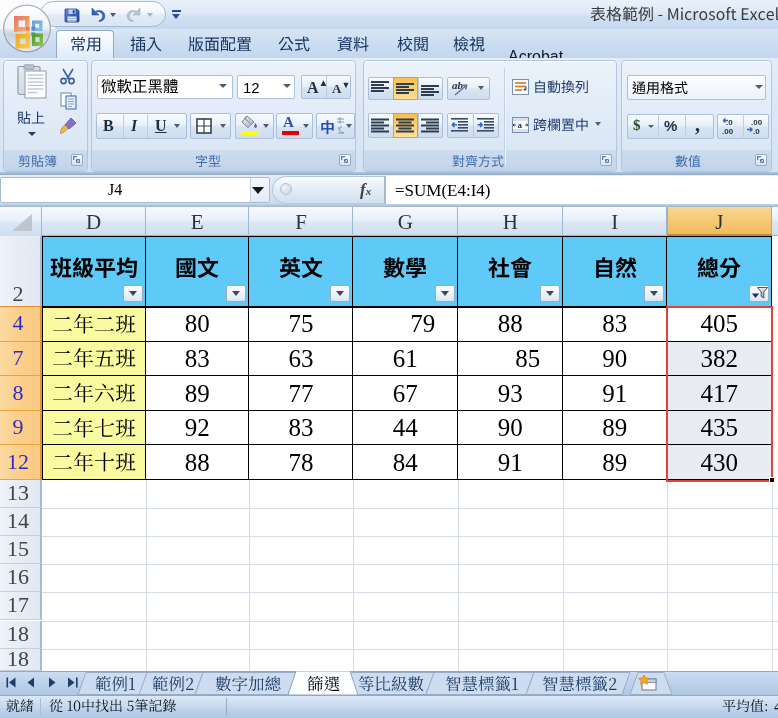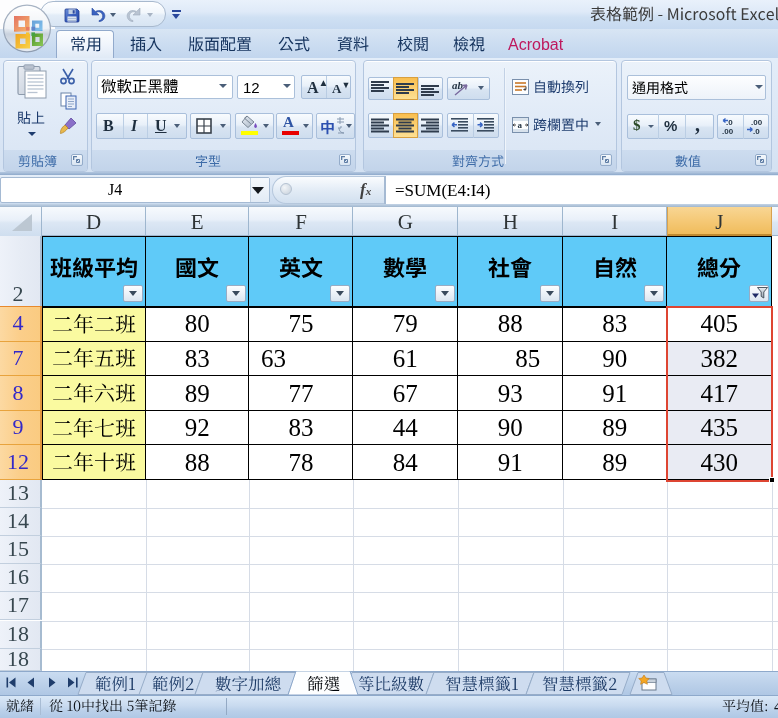--- a/index.html
+++ b/index.html
@@ -94,21 +94,21 @@
   </svg>
 <svg style="position:absolute;left:337.0px;top:32px;" width="35" height="23" viewBox="0 -18 35 23">
     <path d="M4.1 -5.1L12.1 -5.1L12.1 -4L4.1 -4ZM4.1 -3.2L12.1 -3.2L12.1 -2.1L4.1 -2.1ZM4.1 -6.9L12.1 -6.9L12.1 -5.9L4.1 -5.9ZM2.9 -7.8L2.9 -1.3L13.3 -1.3L13.3 -7.8ZM9.5 -0.5C11.2 0 13 0.7 14 1.2L15.1 0.5C14 0 12.1 -0.7 10.3 -1.2ZM5.6 -1.2C4.4 -0.6 2.5 0 0.8 0.4C1.1 0.6 1.6 1 1.7 1.3C3.3 0.8 5.4 0.1 6.7 -0.7ZM1.1 -12.5L1.1 -11.6L5 -11.6L5 -12.5ZM0.8 -10L0.8 -9L5.4 -9L5.4 -10ZM7.7 -13.5C7.3 -12.3 6.6 -11.2 5.8 -10.4C6.1 -10.3 6.5 -10 6.7 -9.8C7.2 -10.2 7.6 -10.8 7.9 -11.4L9.6 -11.4L9.6 -11.3C9.6 -10.4 9.2 -9.3 5 -8.8C5.2 -8.6 5.5 -8.1 5.7 -7.9C8.5 -8.3 9.8 -9.1 10.3 -9.8C11.3 -8.9 12.8 -8.2 14.7 -8C14.8 -8.3 15.1 -8.7 15.4 -8.9C13.3 -9.1 11.5 -9.7 10.6 -10.7C10.7 -10.9 10.7 -11 10.7 -11.2L10.7 -11.4L13.3 -11.4C13 -11 12.8 -10.5 12.5 -10.1L13.4 -9.8C13.9 -10.4 14.4 -11.3 14.8 -12.1L14 -12.4L13.8 -12.4L8.4 -12.4C8.5 -12.6 8.6 -12.9 8.7 -13.2ZM16.9 -12.2C17.3 -11.1 17.7 -9.6 17.7 -8.6L18.7 -8.9C18.6 -9.8 18.2 -11.3 17.7 -12.4ZM22 -12.5C21.8 -11.4 21.3 -9.8 21 -8.8L21.8 -8.6C22.2 -9.5 22.7 -11 23.1 -12.2ZM24.3 -11.5C25.2 -10.9 26.3 -10 26.8 -9.4L27.4 -10.3C26.9 -10.9 25.8 -11.8 24.9 -12.3ZM23.4 -7.4C24.4 -6.9 25.6 -6.1 26.1 -5.5L26.7 -6.5C26.1 -7.1 25 -7.8 24 -8.3ZM18.1 -6C17.9 -4.6 17.2 -2.8 16.5 -1.9C16.8 -1.5 17 -0.9 17.2 -0.5C18 -1.7 18.7 -3.9 19 -5.7ZM21.2 -6L20.5 -5.5C20.9 -4.8 21.8 -2.8 22 -1.9L22.9 -2.8C22.7 -3.3 21.5 -5.5 21.2 -6ZM16.8 -8.1L16.8 -6.9L19.3 -6.9L19.3 1.3L20.4 1.3L20.4 -6.9L23.1 -6.9L23.1 -8.1L20.4 -8.1L20.4 -13.4L19.3 -13.4L19.3 -8.1ZM23 -3.2L23.2 -2.1L28.2 -3.1L28.2 1.3L29.4 1.3L29.4 -3.3L31.5 -3.6L31.3 -4.7L29.4 -4.4L29.4 -13.4L28.2 -13.4L28.2 -4.2Z" fill="#17355F"></path>
   </svg>
 <svg style="position:absolute;left:397.0px;top:32px;" width="35" height="23" viewBox="0 -18 35 23">
     <path d="M8.5 -9.6C8 -8.4 6.9 -7.1 5.9 -6.2C6.2 -6 6.5 -5.7 6.7 -5.5C7.8 -6.4 8.9 -7.8 9.6 -9.1ZM11.5 -9C12.6 -8 13.7 -6.5 14.3 -5.6L15.2 -6.3C14.6 -7.2 13.4 -8.6 12.3 -9.6ZM9.2 -13.1C9.7 -12.5 10.2 -11.7 10.4 -11.1L6.4 -11.1L6.4 -10L15.2 -10L15.2 -11.1L10.5 -11.1L11.5 -11.6C11.3 -12.1 10.7 -12.9 10.2 -13.5ZM12.2 -6.7C11.8 -5.5 11.3 -4.3 10.6 -3.3C9.8 -4.3 9.2 -5.4 8.7 -6.7L7.7 -6.4C8.2 -4.9 8.9 -3.5 9.8 -2.4C8.8 -1.2 7.4 -0.3 5.8 0.4C6 0.6 6.4 1 6.5 1.3C8.2 0.6 9.5 -0.4 10.6 -1.5C11.7 -0.3 13 0.6 14.6 1.2C14.8 0.8 15.2 0.4 15.5 0.1C13.9 -0.4 12.5 -1.3 11.4 -2.4C12.2 -3.6 12.9 -4.9 13.3 -6.4ZM3.1 -13.4L3.1 -10L1 -10L1 -8.9L2.9 -8.9C2.4 -6.7 1.5 -4.2 0.5 -2.8C0.7 -2.5 1 -2 1.1 -1.7C1.8 -2.8 2.6 -4.6 3.1 -6.5L3.1 1.3L4.2 1.3L4.2 -6.7C4.6 -5.9 5.2 -4.8 5.4 -4.2L6.1 -5.1C5.8 -5.6 4.6 -7.8 4.2 -8.3L4.2 -8.9L6 -8.9L6 -10L4.2 -10L4.2 -13.4ZM21.9 -4.9L25.8 -4.9L25.8 -3.4L21.9 -3.4ZM24.5 -7.4C25.7 -6.7 27.1 -5.6 27.8 -4.8L28.5 -5.4C27.8 -6.1 26.3 -7.2 25.2 -7.9ZM30.1 -12.8L24.7 -12.8L24.7 -8.3L29.5 -8.3L29.5 -0.3C29.5 -0 29.5 0 29.3 0C29.1 0 28.5 0 27.9 0C28.1 -0.2 28.2 -0.6 28.2 -1.2C27.9 -1.3 27.5 -1.4 27.3 -1.6C27.3 -0.6 27.2 -0.4 26.9 -0.4C26.7 -0.4 26 -0.4 25.8 -0.4C25.5 -0.4 25.4 -0.5 25.4 -0.8L25.4 -2.6L26.9 -2.6L26.9 -5.7L21.2 -5.7C22 -6.3 22.7 -6.9 23.2 -7.6L22.3 -7.9C21.6 -7 20.3 -6.1 19.1 -5.5C19.3 -5.4 19.7 -5.1 19.8 -4.9C20.2 -5.1 20.6 -5.3 20.9 -5.5L20.9 -2.6L22 -2.6C21.8 -1.3 21.2 -0.6 19.3 -0.1C19.5 0 19.8 0.5 19.9 0.7C22 0.1 22.8 -0.9 23.1 -2.6L24.4 -2.6L24.4 -0.8C24.4 0.2 24.6 0.5 25.6 0.5C25.9 0.5 26.8 0.5 27 0.5C27.4 0.5 27.6 0.4 27.8 0.2C28 0.5 28.1 0.9 28.1 1.1C29.1 1.1 29.7 1.1 30.1 0.9C30.5 0.7 30.7 0.4 30.7 -0.3L30.7 -12.8ZM22.1 -10.2L22.1 -9.1L18.5 -9.1L18.5 -10.2ZM22.1 -11L18.5 -11L18.5 -12L22.1 -12ZM29.5 -10.2L29.5 -9.1L25.8 -9.1L25.8 -10.2ZM29.5 -10.9L25.8 -10.9L25.8 -12L29.5 -12ZM17.4 -12.8L17.4 1.3L18.5 1.3L18.5 -8.3L23.2 -8.3L23.2 -12.8Z" fill="#17355F"></path>
   </svg>
 <svg style="position:absolute;left:453.0px;top:32px;" width="35" height="23" viewBox="0 -18 35 23">
     <path d="M7 -6.8L8.7 -6.8L8.7 -4.7L7 -4.7ZM6.1 -7.7L6.1 -3.8L9.7 -3.8L9.7 -7.7ZM11.6 -6.8L13.4 -6.8L13.4 -4.7L11.6 -4.7ZM10.7 -7.7L10.7 -3.8L14.4 -3.8L14.4 -7.7ZM9.8 -13.6C8.9 -12.1 7.2 -10.5 5.3 -9.5L5.3 -10.4L3.8 -10.4L3.8 -13.4L2.8 -13.4L2.8 -10.4L0.9 -10.4L0.9 -9.2L2.7 -9.2C2.3 -7.1 1.4 -4.7 0.6 -3.3C0.8 -3.1 1 -2.5 1.2 -2.2C1.8 -3.2 2.4 -5 2.8 -6.7L2.8 1.3L3.8 1.3L3.8 -6.8C4.2 -6 4.7 -5.1 4.9 -4.6L5.5 -5.5C5.2 -5.9 4.2 -7.6 3.8 -8.2L3.8 -9.2L5.3 -9.2L5.3 -9.4C5.5 -9.2 5.9 -8.9 6 -8.7C6.6 -9 7.2 -9.4 7.7 -9.8L7.7 -8.9L12.5 -8.9L12.5 -9.8L7.8 -9.8C8.6 -10.4 9.3 -11.1 10 -11.9C11.3 -10.7 13.3 -9.5 14.9 -8.8C15 -9.1 15.2 -9.6 15.5 -9.9C13.8 -10.4 11.8 -11.5 10.6 -12.6L10.9 -13.2ZM7.4 -3.5C6.9 -1.7 5.8 -0.3 4.4 0.5C4.6 0.7 5 1.1 5.2 1.3C6.1 0.7 7 -0.2 7.6 -1.2C8.2 -0.8 8.9 -0.2 9.2 0.2L9.9 -0.7C9.5 -1.1 8.7 -1.6 8.1 -2.1C8.2 -2.4 8.4 -2.8 8.5 -3.2ZM11.9 -3.5C11.6 -1.7 10.7 -0.4 9.4 0.5C9.6 0.7 10.1 1.1 10.2 1.3C11 0.7 11.7 -0.1 12.2 -1C13.1 -0.3 14.1 0.5 14.7 1.1L15.4 0.2C14.8 -0.4 13.6 -1.3 12.6 -1.9C12.8 -2.4 12.9 -2.8 13 -3.3ZM24.7 -9.2L29.3 -9.2L29.3 -7.6L24.7 -7.6ZM24.7 -6.7L29.3 -6.7L29.3 -5.1L24.7 -5.1ZM24.7 -11.7L29.3 -11.7L29.3 -10.2L24.7 -10.2ZM18.6 -12.8C19.1 -12.2 19.7 -11.3 20 -10.7L21 -11.4C20.7 -12 20 -12.8 19.5 -13.4ZM23.6 -12.7L23.6 -4L25 -4C24.8 -1.8 24.2 -0.4 21.6 0.4C21.9 0.6 22.2 1.1 22.3 1.3C25.1 0.4 25.8 -1.4 26.1 -4L27.5 -4L27.5 -0.3C27.5 0.9 27.7 1.2 28.8 1.2C29 1.2 29.9 1.2 30.2 1.2C31.1 1.2 31.4 0.7 31.5 -1.4C31.2 -1.5 30.7 -1.6 30.5 -1.9C30.4 -0.1 30.4 0.1 30 0.1C29.8 0.1 29.1 0.1 29 0.1C28.7 0.1 28.6 0.1 28.6 -0.3L28.6 -4L30.5 -4L30.5 -12.7ZM16.8 -10.7L16.8 -9.6L21.1 -9.6C20 -7.6 18.2 -5.7 16.4 -4.6C16.6 -4.4 16.9 -3.8 17 -3.4C17.7 -3.9 18.5 -4.6 19.2 -5.3L19.2 1.3L20.4 1.3L20.4 -5.6C21 -5 21.7 -4.1 22 -3.6L22.8 -4.6C22.4 -5 21.2 -6.3 20.6 -6.8C21.4 -7.9 22.1 -9.1 22.6 -10.3L21.9 -10.7L21.7 -10.7Z" fill="#17355F"></path>
   </svg>
-<div class="abs" style="left:508px;top:36px;font-size:16px;color:#be185d">Acrobat</div>
+<div class="abs" style="left:508px;top:48px;font-size:16px;color:#0f172a">Acrobat</div>
 <div class="abs" style="left:0;top:58px;width:778px;height:116px;background:linear-gradient(to bottom,#E3EDF9 0%,#DCE7F6 50%,#D3E1F2 100%)"></div>
 <div class="abs" style="left:0;top:172px;width:778px;height:3px;background:linear-gradient(to bottom,#B4C8E0,#8EA9CB)"></div>
 <div class="abs" style="left:3px;top:60px;width:85px;height:112px;border:1px solid #B3C6DF;border-radius:4px;background:linear-gradient(to bottom,#EBF2FA 0%,#E0EAF7 55%,#D8E4F3 100%);box-shadow:inset 0 1px 0 #fff"></div>
 <div class="abs" style="left:4px;top:150px;width:83px;height:21px;background:linear-gradient(to bottom,#CDDCEF 0%,#C2D4EA 100%);border-radius:0 0 3px 3px"></div>
 <div class="abs" style="left:71px;top:154px;width:12px;height:12px;border:1px solid #94ACCA;border-radius:2px;background:linear-gradient(to bottom,#F4F8FC,#D8E4F1)"></div>
 <svg class="abs" style="left:73px;top:156px" width="8" height="8" viewBox="0 0 8 8">
     <path d="M0 0 h4 v1.3 h-2.7 v2.7 H0 Z" fill="#5E7DA5"></path>
     <path d="M3.5 3.5 h3 v3 h-3 Z M3.5 3.5 l2 2" stroke="#5E7DA5" stroke-width="1" fill="none"></path>
   </svg>
 <svg style="position:absolute;left:17.5px;top:152px;" width="42" height="19" viewBox="0 -14 42 19">
@@ -488,35 +488,35 @@
 </svg>
 <div class="abs" style="left:41.5px;top:307.0px;width:104.0px;height:34.60000000000002px;background:#FAFAA0;border:1.5px solid #000;border-top:1.5px solid #000"></div>
 <svg style="position:absolute;left:51.5px;top:308.8px;" width="87" height="30" viewBox="0 -23 87 30">
     <path d="M1.1 -2L1.2 -1.4L19.5 -1.4C19.8 -1.4 20 -1.5 20.1 -1.7C19.2 -2.5 17.8 -3.6 17.8 -3.6L16.6 -2ZM3 -13.7L3.2 -13.1L17.4 -13.1C17.7 -13.1 17.9 -13.2 18 -13.4C17.2 -14.2 15.8 -15.2 15.8 -15.2L14.6 -13.7ZM27.2 -17.9C25.9 -14.5 23.8 -11.2 21.8 -9.3L22 -9.1C23.8 -10.2 25.4 -11.9 26.8 -13.9L31.6 -13.9L31.6 -10L27.3 -10L25.6 -10.7L25.6 -4.5L21.9 -4.5L22.1 -3.9L31.6 -3.9L31.6 1.6L31.9 1.6C32.6 1.6 33.1 1.3 33.1 1.2L33.1 -3.9L40.6 -3.9C40.9 -3.9 41.1 -4 41.1 -4.2C40.4 -4.9 39.1 -5.8 39.1 -5.8L38.1 -4.5L33.1 -4.5L33.1 -9.4L39.1 -9.4C39.4 -9.4 39.6 -9.5 39.6 -9.7C38.9 -10.4 37.8 -11.2 37.8 -11.2L36.8 -10L33.1 -10L33.1 -13.9L39.8 -13.9C40 -13.9 40.2 -14 40.3 -14.2C39.5 -15 38.3 -15.8 38.3 -15.8L37.3 -14.5L27.3 -14.5C27.7 -15.2 28.1 -16 28.5 -16.7C29 -16.7 29.2 -16.8 29.3 -17.1ZM31.6 -4.5L27 -4.5L27 -9.4L31.6 -9.4ZM43 -2L43.2 -1.4L61.5 -1.4C61.8 -1.4 62 -1.5 62.1 -1.7C61.2 -2.5 59.8 -3.6 59.8 -3.6L58.6 -2ZM45 -13.7L45.2 -13.1L59.4 -13.1C59.7 -13.1 59.9 -13.2 60 -13.4C59.2 -14.2 57.8 -15.2 57.8 -15.2L56.6 -13.7ZM70.6 -11.6L70.4 -11.5C71.1 -10.5 71.8 -8.8 71.7 -7.5C72.8 -6.3 74.2 -9.3 70.6 -11.6ZM75.4 -17.1L73.3 -17.3L73.3 -9.6C73.3 -5.2 72.5 -1.3 68.5 1.4L68.7 1.7C73.6 -0.8 74.6 -5 74.7 -9.6L74.7 -16.6C75.2 -16.6 75.3 -16.8 75.4 -17.1ZM69.7 -16.6L68.7 -15.4L63.9 -15.4L64 -14.7L66.8 -14.7L66.8 -9.4L64.2 -9.4L64.3 -8.7L66.8 -8.7L66.8 -2.9C65.5 -2.4 64.5 -2.1 63.9 -1.9L64.6 -0.2C64.8 -0.3 65 -0.5 65 -0.8C67.7 -2.1 69.8 -3.4 71.2 -4.2L71.1 -4.5L68.1 -3.4L68.1 -8.7L70.5 -8.7C70.8 -8.7 71 -8.8 71 -9.1C70.5 -9.7 69.6 -10.4 69.6 -10.4L68.9 -9.4L68.1 -9.4L68.1 -14.7L70.8 -14.7C71.1 -14.7 71.3 -14.8 71.3 -15.1C70.7 -15.7 69.7 -16.6 69.7 -16.6ZM81.1 -16.7L80.2 -15.5L75.1 -15.5L75.3 -14.9L78 -14.9L78 -8.2L75.4 -8.2L75.6 -7.6L78 -7.6L78 -0.5L73.9 -0.5L74.1 0.2L83 0.2C83.2 0.2 83.4 0.1 83.5 -0.2C82.9 -0.9 81.8 -1.8 81.8 -1.8L80.8 -0.5L79.4 -0.5L79.4 -7.6L82.2 -7.6C82.4 -7.6 82.6 -7.7 82.7 -8C82.1 -8.6 81.1 -9.5 81.1 -9.5L80.3 -8.2L79.4 -8.2L79.4 -14.9L82.4 -14.9C82.7 -14.9 82.9 -15 82.9 -15.2C82.3 -15.9 81.1 -16.7 81.1 -16.7Z" fill="#000"></path>
   </svg>
 <div class="abs" style="left:145.5px;top:307.0px;width:103.5px;height:34.60000000000002px;background:#fff;border:1.5px solid #000;border-left:none;border-top:1.5px solid #000"></div>
 <div class="abs" style="left:167.25px;top:310.3px;width:60px;text-align:center;font-size:25px;font-family:'Liberation Serif',serif;color:#000">80</div>
 <div class="abs" style="left:249px;top:307.0px;width:104px;height:34.60000000000002px;background:#fff;border:1.5px solid #000;border-left:none;border-top:1.5px solid #000"></div>
 <div class="abs" style="left:271.0px;top:310.3px;width:60px;text-align:center;font-size:25px;font-family:'Liberation Serif',serif;color:#000">75</div>
 <div class="abs" style="left:353px;top:307.0px;width:104.5px;height:34.60000000000002px;background:#fff;border:1.5px solid #000;border-left:none;border-top:1.5px solid #000"></div>
-<div class="abs" style="left:375.25px;top:310.3px;width:60px;text-align:center;font-size:25px;font-family:'Liberation Serif',serif;color:#000">79</div>
+<div class="abs" style="left:375.25px;top:310.3px;width:60px;text-align:right;font-size:25px;font-family:'Liberation Serif',serif;color:#000">79</div>
 <div class="abs" style="left:457.5px;top:307.0px;width:105.5px;height:34.60000000000002px;background:#fff;border:1.5px solid #000;border-left:none;border-top:1.5px solid #000"></div>
 <div class="abs" style="left:480.25px;top:310.3px;width:60px;text-align:center;font-size:25px;font-family:'Liberation Serif',serif;color:#000">88</div>
 <div class="abs" style="left:563px;top:307.0px;width:103.5px;height:34.60000000000002px;background:#fff;border:1.5px solid #000;border-left:none;border-top:1.5px solid #000"></div>
 <div class="abs" style="left:584.75px;top:310.3px;width:60px;text-align:center;font-size:25px;font-family:'Liberation Serif',serif;color:#000">83</div>
 <div class="abs" style="left:666.5px;top:307.0px;width:105.5px;height:34.60000000000002px;background:#FFFFFF;border:1.5px solid #000;border-left:none;border-top:1.5px solid #000"></div>
 <div class="abs" style="left:684.25px;top:310.3px;width:70px;text-align:center;font-size:25px;font-family:'Liberation Serif',serif;color:#000">405</div>
 <div class="abs" style="left:41.5px;top:341.6px;width:104.0px;height:34.599999999999966px;background:#FAFAA0;border:1.5px solid #000;border-top:none"></div>
 <svg style="position:absolute;left:51.5px;top:343.4px;" width="87" height="30" viewBox="0 -23 87 30">
     <path d="M1.1 -2L1.2 -1.4L19.5 -1.4C19.8 -1.4 20 -1.5 20.1 -1.7C19.2 -2.5 17.8 -3.6 17.8 -3.6L16.6 -2ZM3 -13.7L3.2 -13.1L17.4 -13.1C17.7 -13.1 17.9 -13.2 18 -13.4C17.2 -14.2 15.8 -15.2 15.8 -15.2L14.6 -13.7ZM27.2 -17.9C25.9 -14.5 23.8 -11.2 21.8 -9.3L22 -9.1C23.8 -10.2 25.4 -11.9 26.8 -13.9L31.6 -13.9L31.6 -10L27.3 -10L25.6 -10.7L25.6 -4.5L21.9 -4.5L22.1 -3.9L31.6 -3.9L31.6 1.6L31.9 1.6C32.6 1.6 33.1 1.3 33.1 1.2L33.1 -3.9L40.6 -3.9C40.9 -3.9 41.1 -4 41.1 -4.2C40.4 -4.9 39.1 -5.8 39.1 -5.8L38.1 -4.5L33.1 -4.5L33.1 -9.4L39.1 -9.4C39.4 -9.4 39.6 -9.5 39.6 -9.7C38.9 -10.4 37.8 -11.2 37.8 -11.2L36.8 -10L33.1 -10L33.1 -13.9L39.8 -13.9C40 -13.9 40.2 -14 40.3 -14.2C39.5 -15 38.3 -15.8 38.3 -15.8L37.3 -14.5L27.3 -14.5C27.7 -15.2 28.1 -16 28.5 -16.7C29 -16.7 29.2 -16.8 29.3 -17.1ZM31.6 -4.5L27 -4.5L27 -9.4L31.6 -9.4ZM45 -8.9L45.2 -8.3L49.6 -8.3C49 -5.4 48.3 -2.5 47.7 -0.3L42.8 -0.3L43 0.3L61.7 0.3C62 0.3 62.2 0.2 62.2 -0C61.5 -0.7 60.2 -1.7 60.2 -1.7L59.2 -0.3L57.6 -0.3L57.6 -8.1C58.1 -8.2 58.4 -8.3 58.5 -8.5L56.9 -9.8L56.1 -8.9L51.1 -8.9C51.6 -11 52 -13 52.3 -14.6L60.4 -14.6C60.7 -14.6 60.9 -14.7 60.9 -14.9C60.2 -15.6 59 -16.5 59 -16.5L57.9 -15.2L44.1 -15.2L44.3 -14.6L50.9 -14.6C50.6 -13 50.2 -11 49.7 -8.9ZM49.2 -0.3C49.7 -2.5 50.4 -5.4 51 -8.3L56.3 -8.3L56.3 -0.3ZM70.6 -11.6L70.4 -11.5C71.1 -10.5 71.8 -8.8 71.7 -7.5C72.8 -6.3 74.2 -9.3 70.6 -11.6ZM75.4 -17.1L73.3 -17.3L73.3 -9.6C73.3 -5.2 72.5 -1.3 68.5 1.4L68.7 1.7C73.6 -0.8 74.6 -5 74.7 -9.6L74.7 -16.6C75.2 -16.6 75.3 -16.8 75.4 -17.1ZM69.7 -16.6L68.7 -15.4L63.9 -15.4L64 -14.7L66.8 -14.7L66.8 -9.4L64.2 -9.4L64.3 -8.7L66.8 -8.7L66.8 -2.9C65.5 -2.4 64.5 -2.1 63.9 -1.9L64.6 -0.2C64.8 -0.3 65 -0.5 65 -0.8C67.7 -2.1 69.8 -3.4 71.2 -4.2L71.1 -4.5L68.1 -3.4L68.1 -8.7L70.5 -8.7C70.8 -8.7 71 -8.8 71 -9.1C70.5 -9.7 69.6 -10.4 69.6 -10.4L68.9 -9.4L68.1 -9.4L68.1 -14.7L70.8 -14.7C71.1 -14.7 71.3 -14.8 71.3 -15.1C70.7 -15.7 69.7 -16.6 69.7 -16.6ZM81.1 -16.7L80.2 -15.5L75.1 -15.5L75.3 -14.9L78 -14.9L78 -8.2L75.4 -8.2L75.6 -7.6L78 -7.6L78 -0.5L73.9 -0.5L74.1 0.2L83 0.2C83.2 0.2 83.4 0.1 83.5 -0.2C82.9 -0.9 81.8 -1.8 81.8 -1.8L80.8 -0.5L79.4 -0.5L79.4 -7.6L82.2 -7.6C82.4 -7.6 82.6 -7.7 82.7 -8C82.1 -8.6 81.1 -9.5 81.1 -9.5L80.3 -8.2L79.4 -8.2L79.4 -14.9L82.4 -14.9C82.7 -14.9 82.9 -15 82.9 -15.2C82.3 -15.9 81.1 -16.7 81.1 -16.7Z" fill="#000"></path>
   </svg>
 <div class="abs" style="left:145.5px;top:341.6px;width:103.5px;height:34.599999999999966px;background:#fff;border:1.5px solid #000;border-left:none;border-top:none"></div>
 <div class="abs" style="left:167.25px;top:344.9px;width:60px;text-align:center;font-size:25px;font-family:'Liberation Serif',serif;color:#000">83</div>
 <div class="abs" style="left:249px;top:341.6px;width:104px;height:34.599999999999966px;background:#fff;border:1.5px solid #000;border-left:none;border-top:none"></div>
-<div class="abs" style="left:261px;top:344.9px;width:60px;font-size:25px;font-family:'Liberation Serif',serif;color:#000">63</div>
+<div class="abs" style="left:271.0px;top:344.9px;width:60px;text-align:center;font-size:25px;font-family:'Liberation Serif',serif;color:#000">63</div>
 <div class="abs" style="left:353px;top:341.6px;width:104.5px;height:34.599999999999966px;background:#fff;border:1.5px solid #000;border-left:none;border-top:none"></div>
 <div class="abs" style="left:375.25px;top:344.9px;width:60px;text-align:center;font-size:25px;font-family:'Liberation Serif',serif;color:#000">61</div>
 <div class="abs" style="left:457.5px;top:341.6px;width:105.5px;height:34.599999999999966px;background:#fff;border:1.5px solid #000;border-left:none;border-top:none"></div>
 <div class="abs" style="left:480.25px;top:344.9px;width:60px;text-align:right;font-size:25px;font-family:'Liberation Serif',serif;color:#000">85</div>
 <div class="abs" style="left:563px;top:341.6px;width:103.5px;height:34.599999999999966px;background:#fff;border:1.5px solid #000;border-left:none;border-top:none"></div>
 <div class="abs" style="left:584.75px;top:344.9px;width:60px;text-align:center;font-size:25px;font-family:'Liberation Serif',serif;color:#000">90</div>
 <div class="abs" style="left:666.5px;top:341.6px;width:105.5px;height:34.599999999999966px;background:#E9EBF3;border:1.5px solid #000;border-left:none;border-top:none"></div>
 <div class="abs" style="left:684.25px;top:344.9px;width:70px;text-align:center;font-size:25px;font-family:'Liberation Serif',serif;color:#000">382</div>
 <div class="abs" style="left:41.5px;top:376.2px;width:104.0px;height:34.60000000000002px;background:#FAFAA0;border:1.5px solid #000;border-top:none"></div>
 <svg style="position:absolute;left:51.5px;top:378.0px;" width="87" height="30" viewBox="0 -23 87 30">

